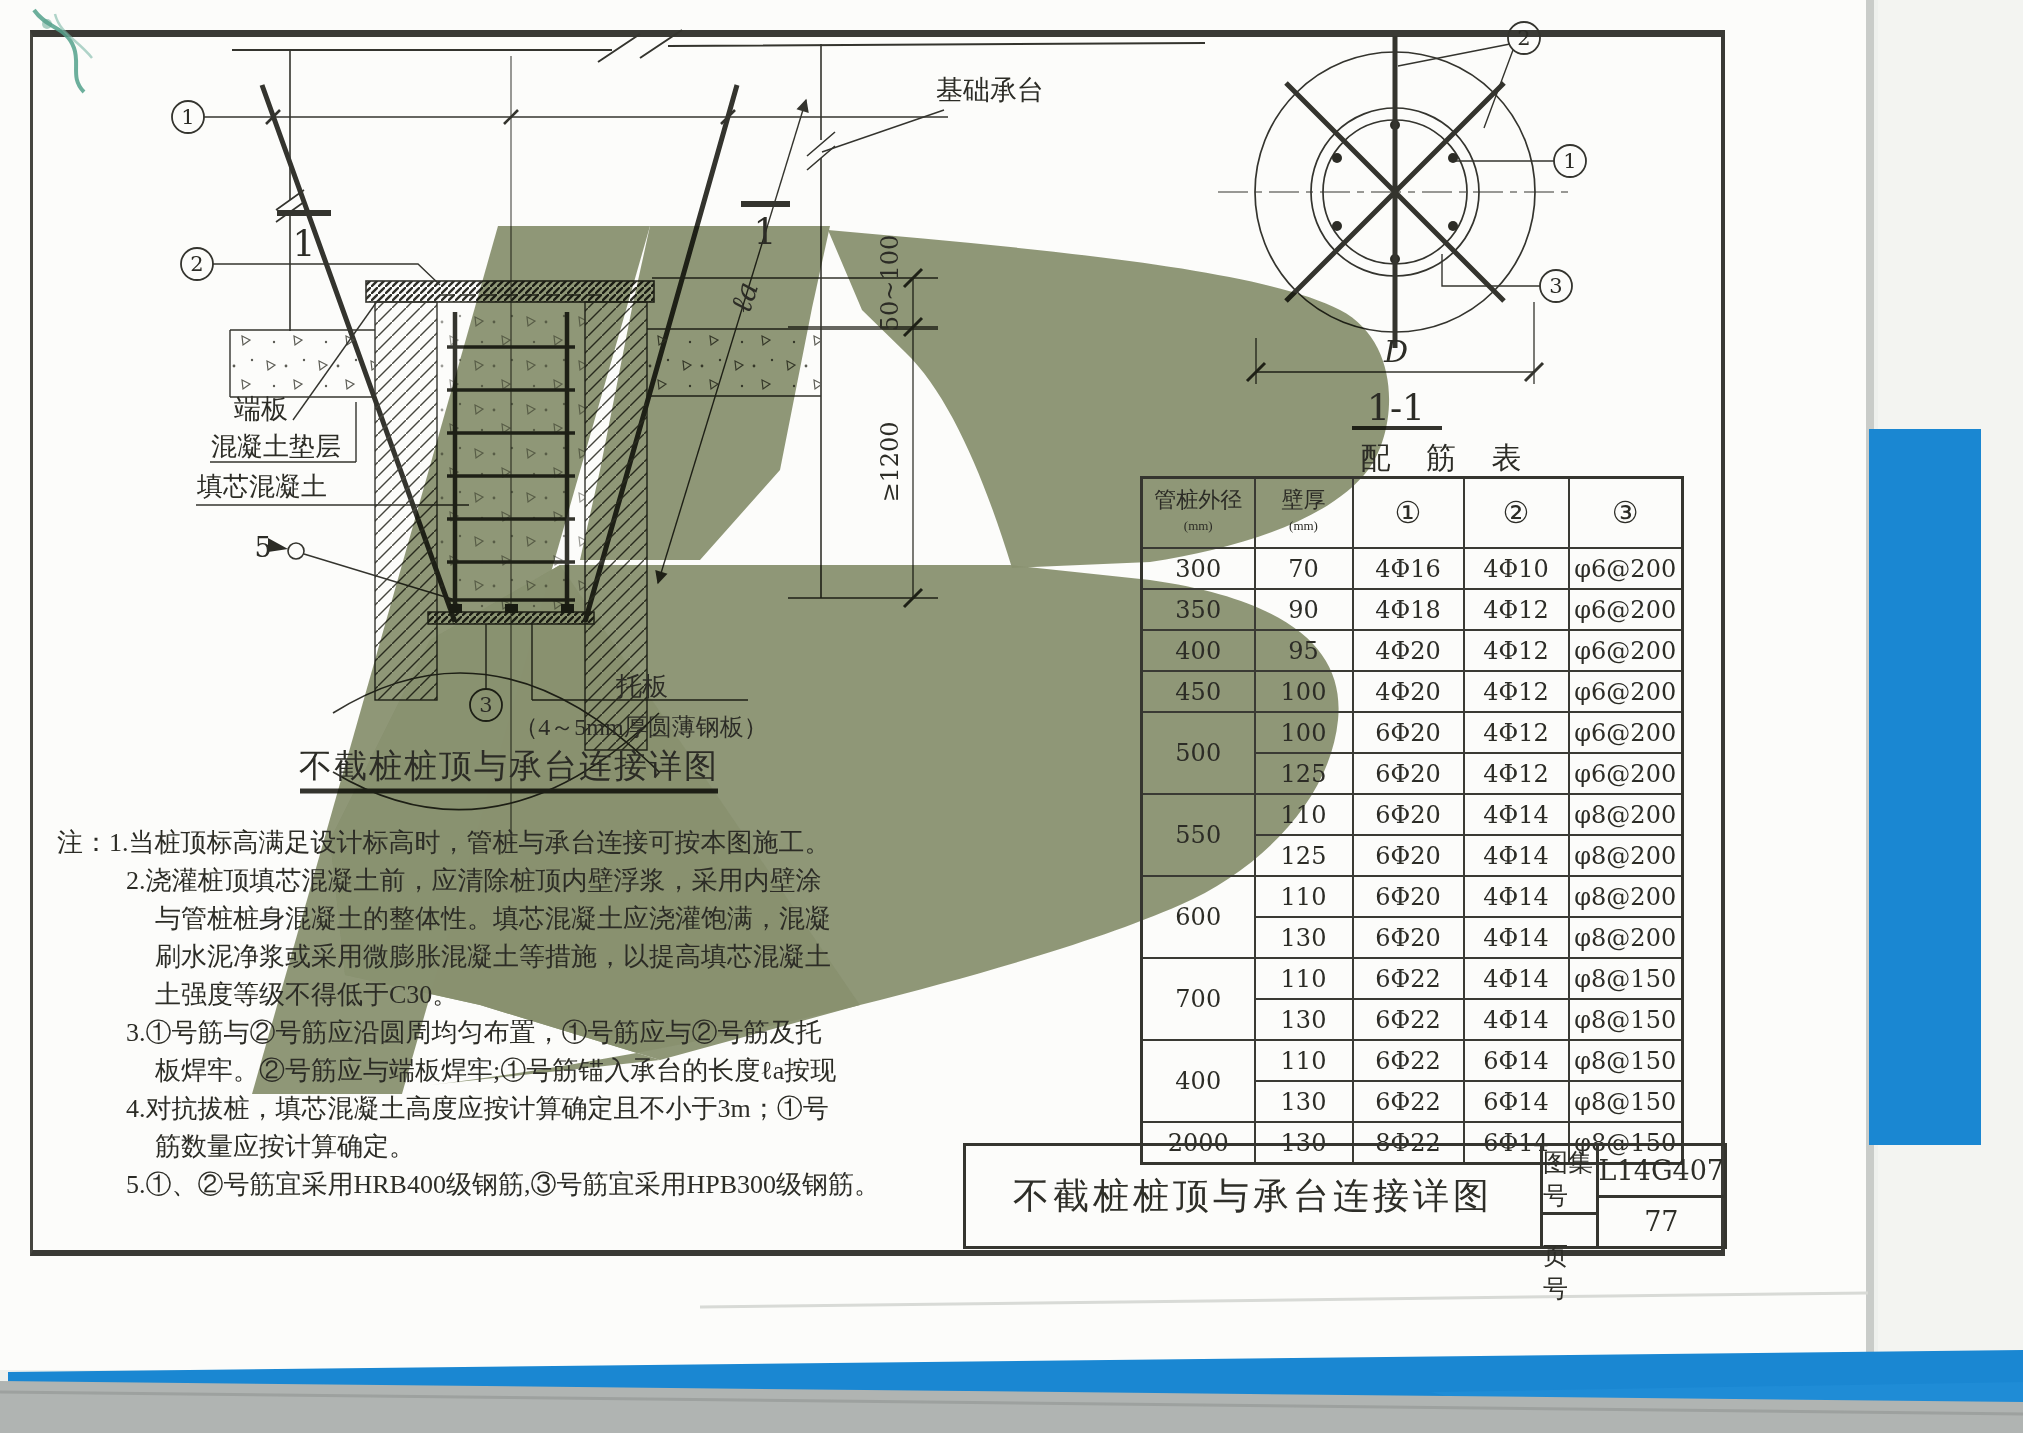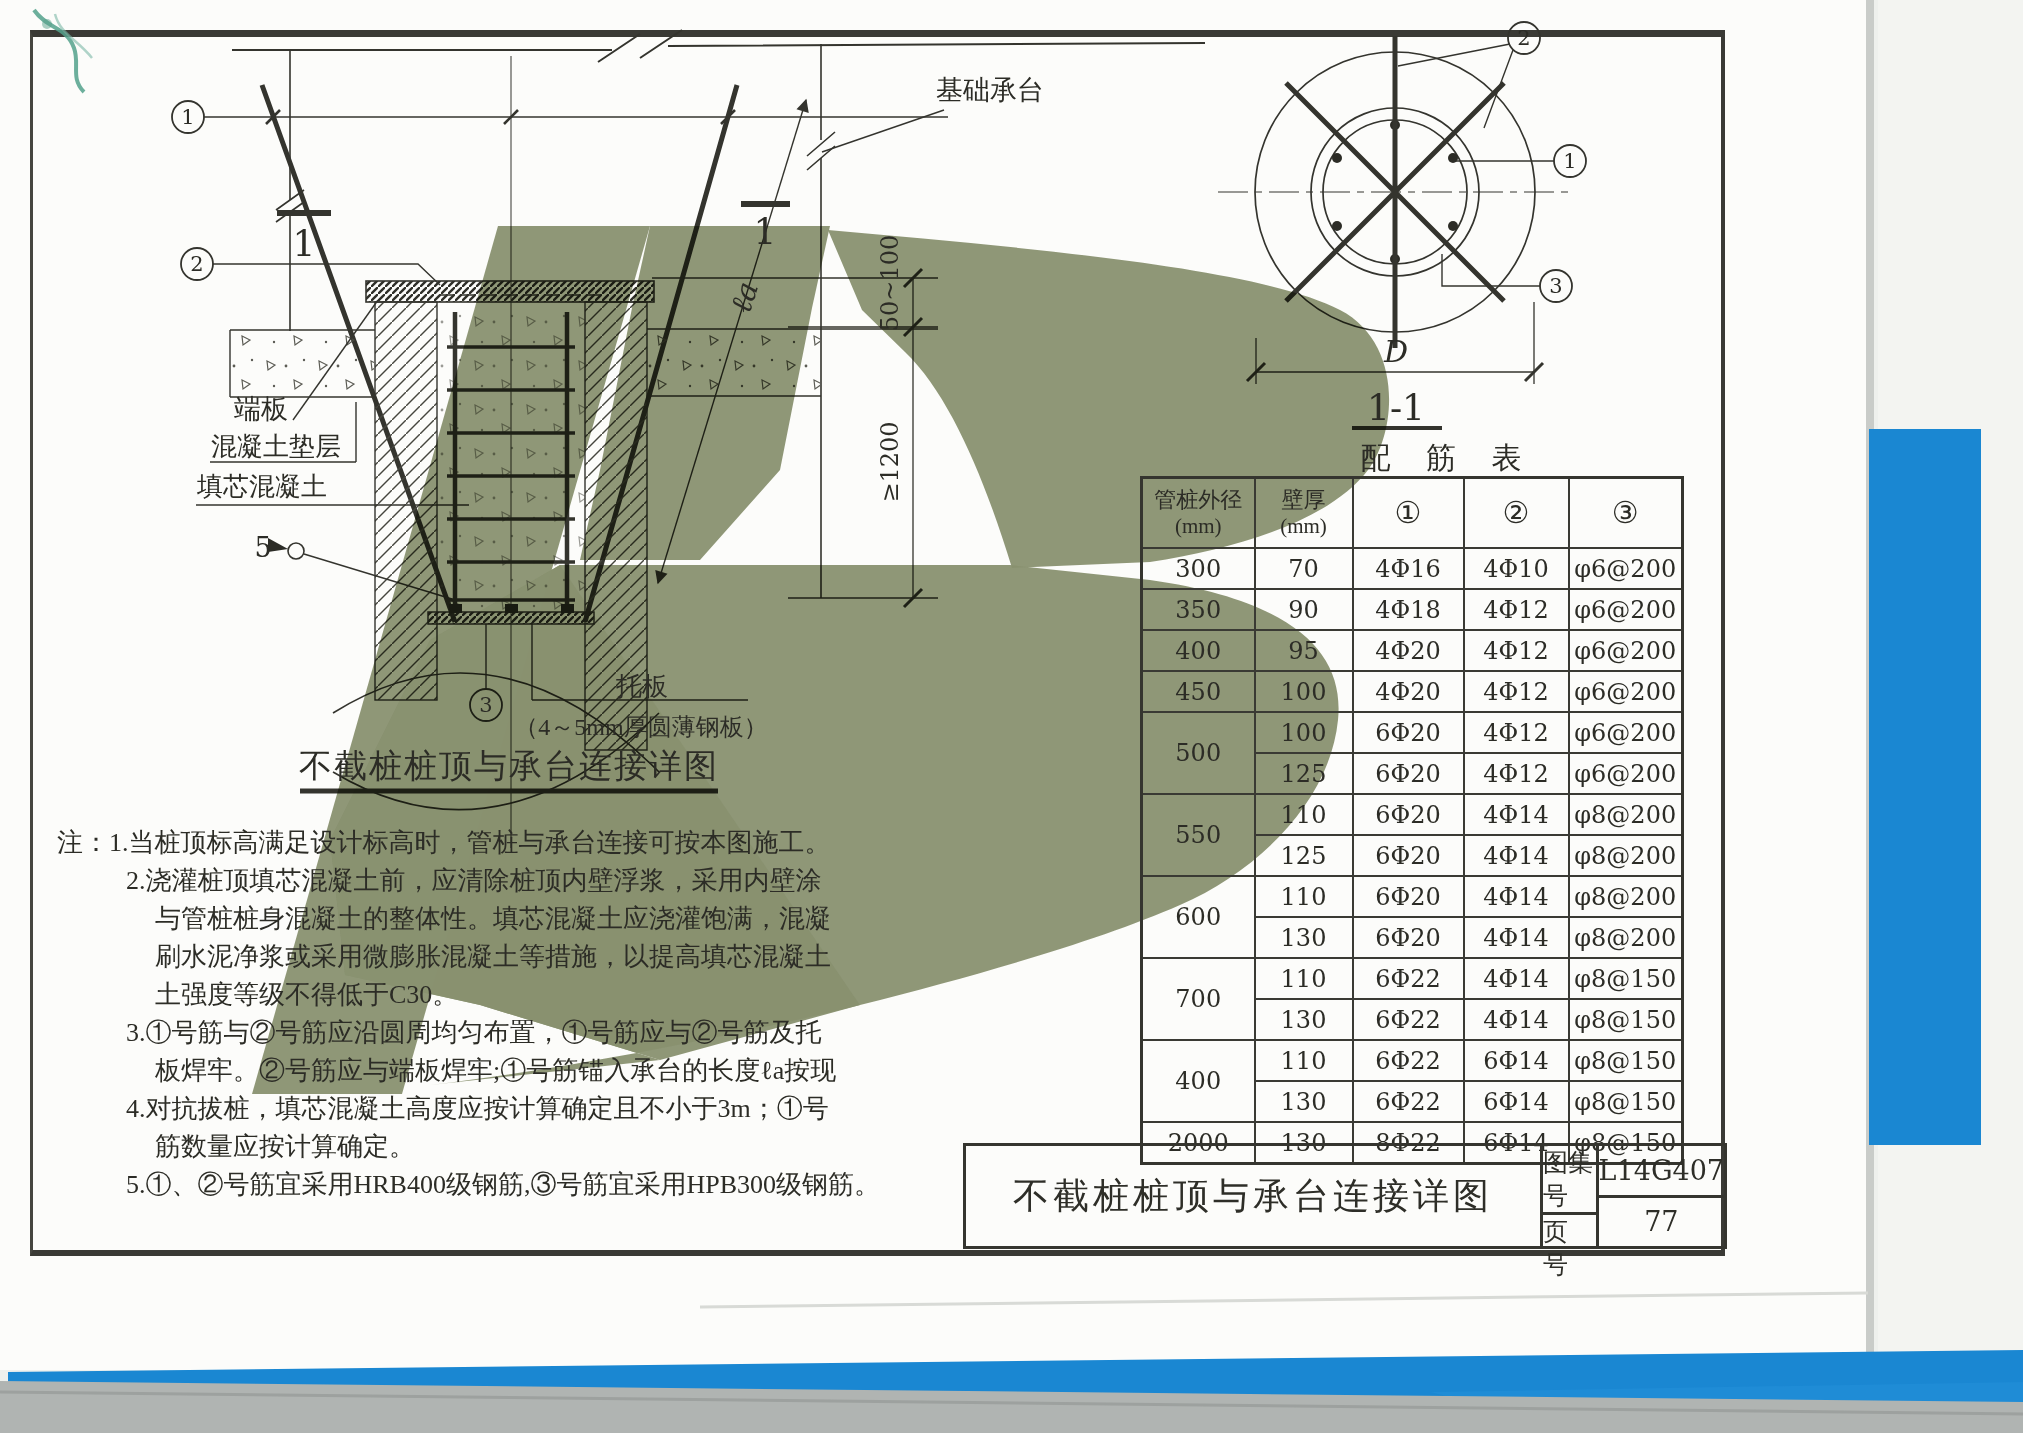--- a/index.html
+++ b/index.html
@@ -31,30 +31,30 @@
   #notes .ln{white-space:nowrap;}
   .n0{margin-left:0;} .n1{margin-left:69px;} .n2{margin-left:98px;}
   
   #detailTitle{left:509px;top:766px;font-size:33px;letter-spacing:2px;}
   
   #rtable{left:1140px;top:476px;border-collapse:collapse;table-layout:fixed;background:transparent;}
   #rtable td,#rtable th{border:2px solid #3a3a34;text-align:center;vertical-align:middle;
       padding:0;font-weight:normal;color:#2c2c26;overflow:hidden;}
   #rtable{border:3px solid #35352f;}
   #rtable .hcell{font-size:22px;line-height:26px;height:68px;}
-  #rtable .unit{font-size:21px;}
+  #rtable .unit{font-size:13px;}
   #rtable .circ{font-size:30px;}
   #rtable td{height:39px;font-size:24px;font-family:"DejaVu Serif","Liberation Serif",serif;}
   
   #tblock{left:963px;top:1143px;width:758px;height:100px;border:3px solid #35352f;display:flex;}
   #tblock .big{flex:0 0 574px;display:flex;align-items:center;justify-content:center;
       font-size:36px;letter-spacing:4px;border-right:3px solid #35352f;}
   #tblock .col{flex:1;display:flex;flex-direction:column;}
   #tblock .cell{flex:1;display:flex;align-items:center;justify-content:center;font-size:25px;}
-  #tblock .lab{border-right:3px solid #35352f;}
+  #tblock .lab{border-right:3px solid #35352f;gap:24px;}
   #tblock .top{border-bottom:3px solid #35352f;}
   #tblock .val{font-family:"DejaVu Serif","Liberation Serif",serif;font-size:27px;}
   #tabTitle{left:1448px;top:458px;font-size:30px;letter-spacing:14px;}
 </style>
 </head>
 <body>
 
 <div class="abs" id="paper"></div>
 <div class="abs" id="sideArea"></div>
 <div class="abs" id="frame"></div>

